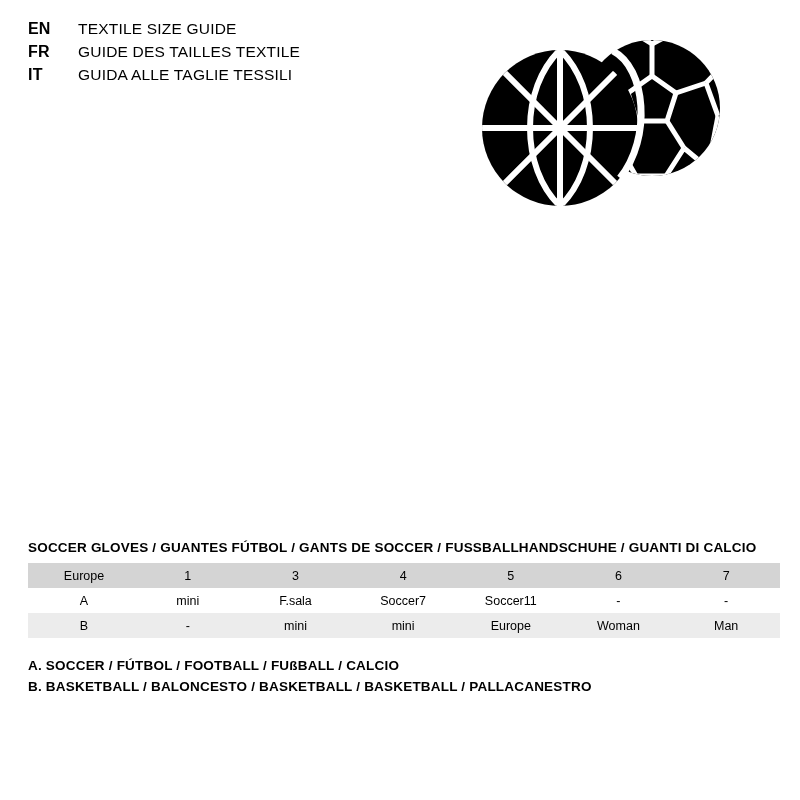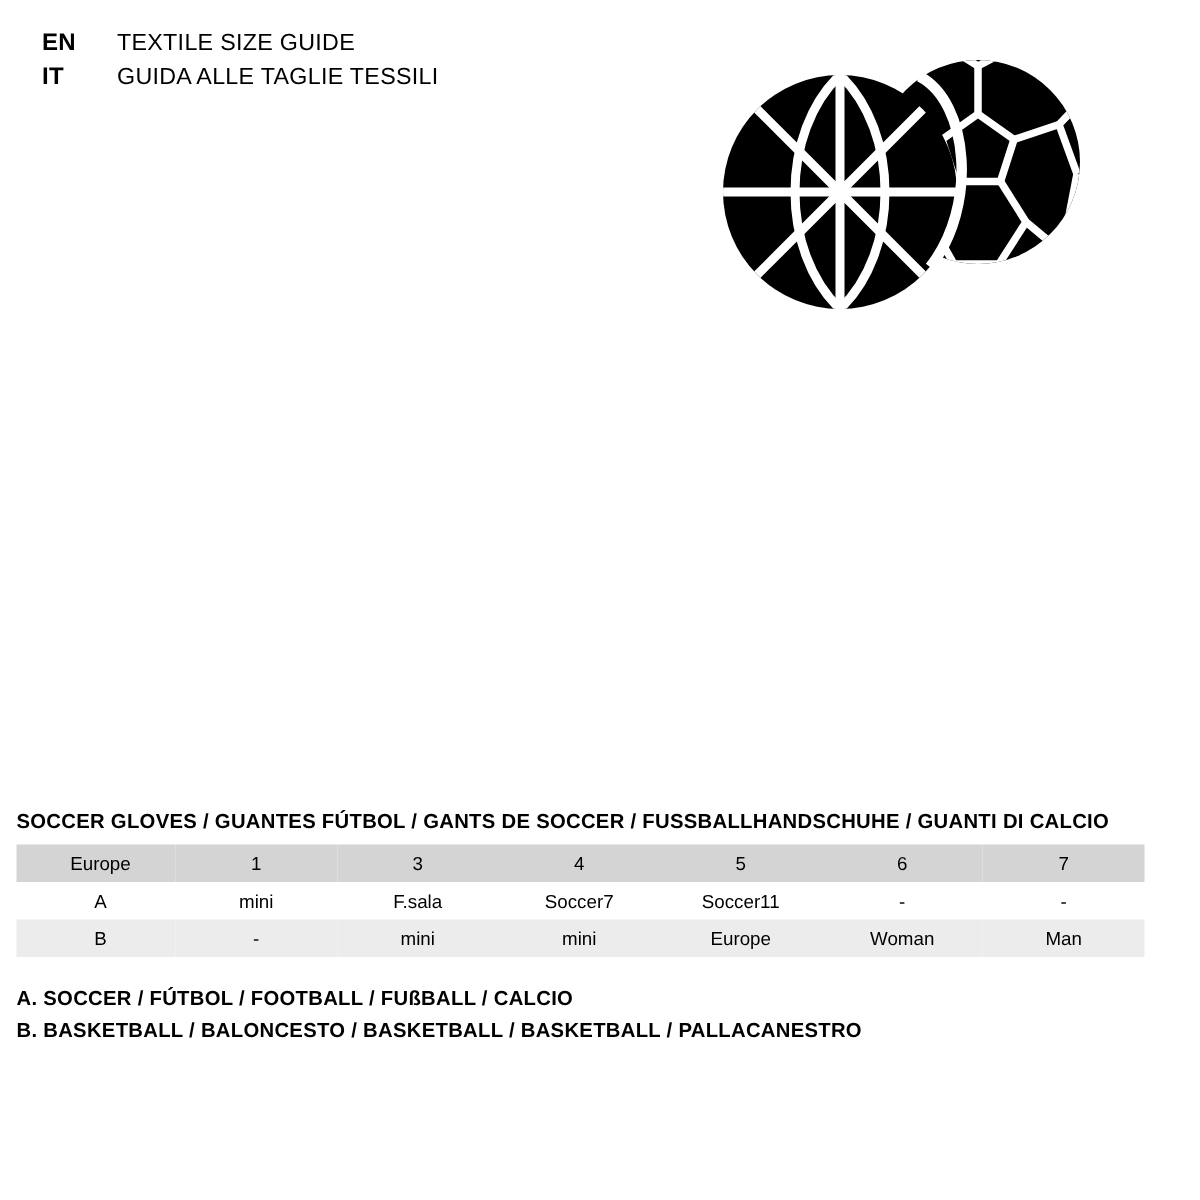--- a/index.html
+++ b/index.html
@@ -49,21 +49,21 @@
     top: 18px;
     left: 470px;
     width: 260px;
     height: 210px;
   }
 
   
   .table-section {
     position: absolute;
     top: 540px;
-    left: 11px;
+    left: 28px;
     width: 752px;
   }
   .table-caption {
     font-size: 13.5px;
     font-weight: 700;
     letter-spacing: 0.2px;
     margin-bottom: 8px;
     white-space: nowrap;
   }
   table.size-table {
@@ -109,20 +109,24 @@
     white-space: nowrap;
   }
 </style>
 </head>
 <body>
 
 <div class="lang-block">
   <div class="lang-row">
     <span class="lang-code">EN</span>
     <span class="lang-title">TEXTILE SIZE GUIDE</span>
+  </div>
+  <div class="lang-row">
+    <span class="lang-code">FR</span>
+    <span class="lang-title">GUIDE DES TAILLES TEXTILE</span>
   </div>
   <div class="lang-row">
     <span class="lang-code">IT</span>
     <span class="lang-title">GUIDA ALLE TAGLIE TESSILI</span>
   </div>
 </div>
 
 <div class="ball-art">
   <svg width="260" height="210" viewBox="0 0 260 210" xmlns="http://www.w3.org/2000/svg">
     <defs>

